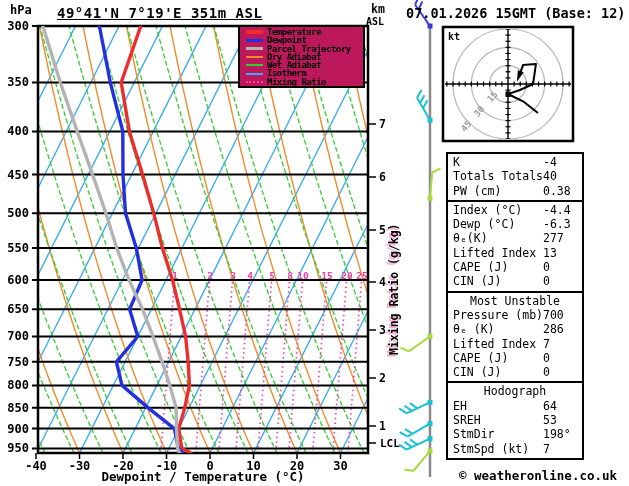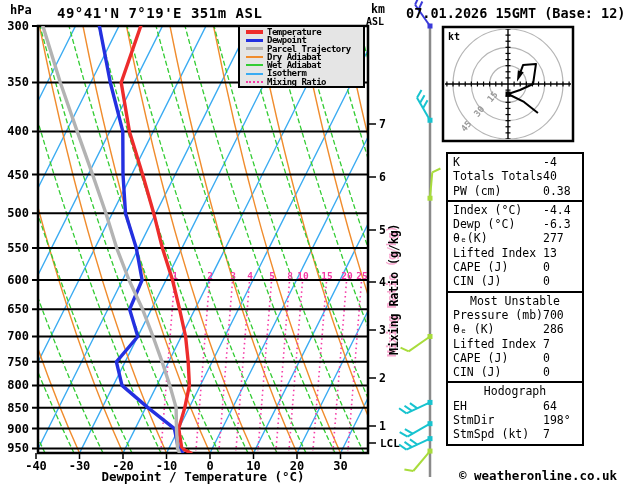--- a/index.html
+++ b/index.html
@@ -3,21 +3,21 @@
 <meta charset="utf-8">
 <style>
   html,body{margin:0;padding:0;background:#fff;}
   #stage{position:relative;width:629px;height:486px;background:#fff;overflow:hidden;
          font-family:"DejaVu Sans Mono","Liberation Mono",monospace;color:#000;}
   #skewt-svg{position:absolute;left:0;top:0;}
   .abs{position:absolute;white-space:nowrap;}
   .bold{font-weight:bold;}
   
   #legend{position:absolute;left:238px;top:25px;width:127px;height:63px;
-          background:#e5e5e5;border:2.5px solid #000;box-sizing:border-box;
+          background:#be185d;border:2.5px solid #000;box-sizing:border-box;
           padding:1px 0 0 6px;}
   .leg-row{display:flex;align-items:center;height:8.3px;}
   .leg-line{width:17px;flex:0 0 17px;margin-right:4px;}
   .leg-label{font-size:9px;font-weight:bold;line-height:8.3px;letter-spacing:-0.5px;}
   
   #stats{position:absolute;left:446px;top:152px;width:138px;box-sizing:border-box;}
   .stat-box{border:2px solid #000;box-sizing:border-box;background:#fff;
             padding:1px 5px 2px 5px;margin-top:-2px;}
   .stat-box:first-child{margin-top:0;}
   .stat-head{text-align:center;font-size:11.5px;line-height:14.3px;}
@@ -279,21 +279,21 @@
           <path d="M 516.9324721050496 81.69025789531966
   L 517.8639754500916 70.16514220129126
   L 523.6718797958143 72.29470712805627 Z" fill="#000"></path>
           <rect x="505.5" y="91.5204" width="5" height="5" fill="#000"></rect>
         </g>
         <text x="448" y="40" font-size="10px" font-weight="bold">kt</text>
       </g>
     </svg>
 
   <div class="abs bold" style="left:10px;top:3px;font-size:12px;">hPa</div>
-  <div class="abs bold" style="left:57px;top:5px;font-size:14px;letter-spacing:0.5px;">49°41'N 7°19'E 351m ASL</div>
+  <div class="abs bold" style="left:57px;top:5px;font-size:14px;letter-spacing:0.5px;text-decoration:underline;">49°41'N 7°19'E 351m ASL</div>
   <div class="abs bold" style="left:371px;top:2px;font-size:11.5px;">km</div>
   <div class="abs bold" style="left:366px;top:16px;font-size:10px;">ASL</div>
   <div class="abs bold" style="left:406px;top:5px;font-size:13.5px;">07.01.2026 15GMT (Base: 12)</div>
 
   <div id="legend">
       <div class="leg-row">
         <div class="leg-line" style="height: 3.5px; background: rgb(237, 44, 44);"></div>
         <span class="leg-label">Temperature</span>
       </div>
       <div class="leg-row">
@@ -388,20 +388,24 @@
           <span class="stat-value">0</span>
         </div>
       </div>
       <div class="stat-box">
         <div class="stat-head">Hodograph</div>
         <div class="stat-row">
           <span class="stat-label">EH</span>
           <span class="stat-value">64</span>
         </div>
         <div class="stat-row">
+          <span class="stat-label">SREH</span>
+          <span class="stat-value">53</span>
+        </div>
+        <div class="stat-row">
           <span class="stat-label">StmDir</span>
           <span class="stat-value">198°</span>
         </div>
         <div class="stat-row">
           <span class="stat-label">StmSpd (kt)</span>
           <span class="stat-value">7</span>
         </div>
       </div>
     </div>
 

